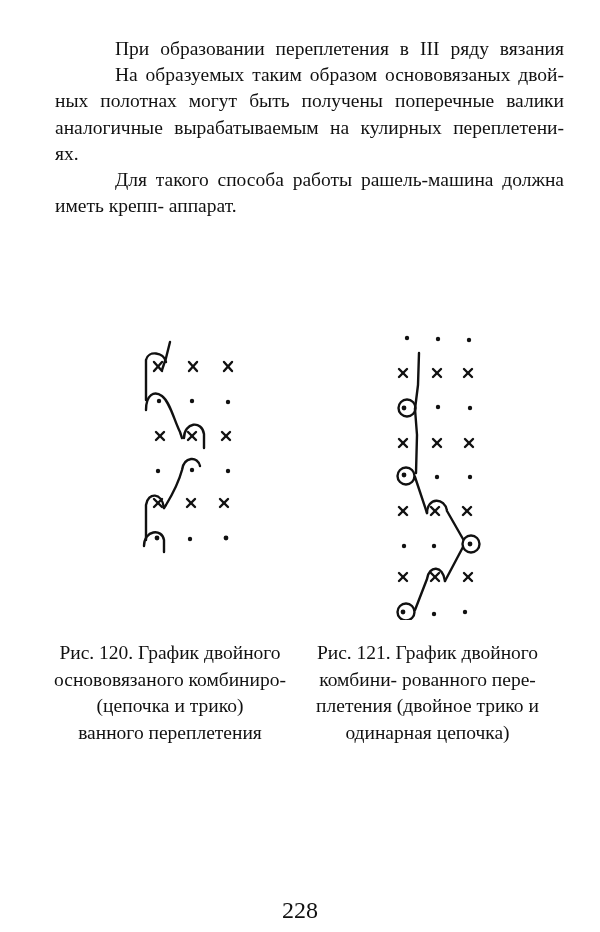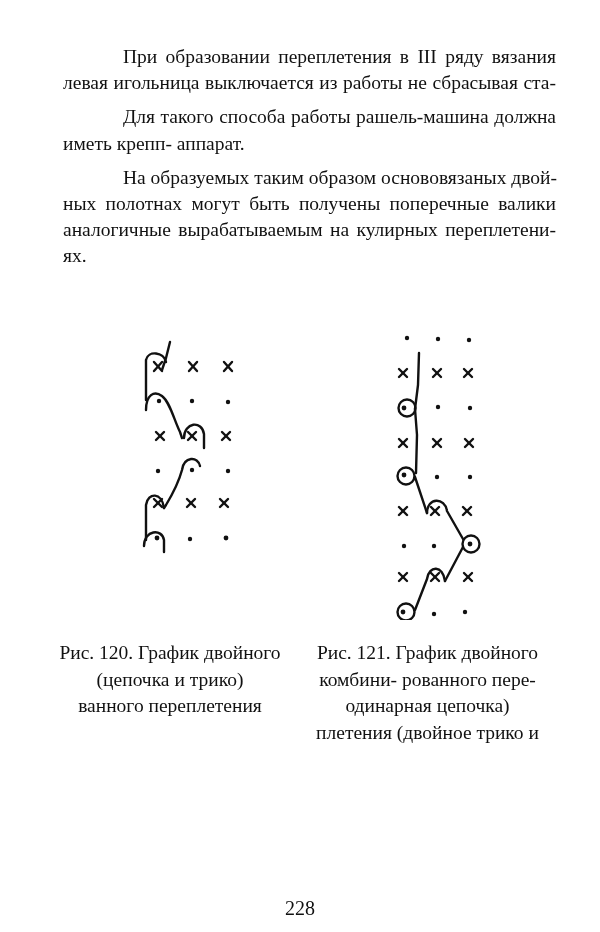--- a/index.html
+++ b/index.html
@@ -17,21 +17,21 @@
     }
     .text-block {
       position: absolute;
       left: 55px;
       top: 36px;
       width: 509px;
       font-size: 19.5px;
       line-height: 26.2px;
     }
     .para {
-      margin: 8px;
+      margin: 0;
       text-align: justify;
       text-indent: 60px;
     }
     .para .line {
       display: block;
       text-align: justify;
       text-align-last: justify;
       white-space: nowrap;
     }
     .para .line.last {
@@ -52,41 +52,40 @@
       font-size: 19.5px;
       line-height: 26.5px;
       white-space: nowrap;
     }
     .page-number {
       position: absolute;
       left: 0;
       width: 600px;
       top: 897px;
       text-align: center;
-      font-size: 20px;
+      font-size: 24px;
     }
   </style>
 </head>
 <body>
 
 <div class="text-block">
   <p class="para" style="text-indent:0">
     <span class="line first">При образовании переплетения в III ряду вязания</span>
-    <span class="line">левая игольница выключается из работы не сбрасывая ста-</span>
-  </p>
-  <p class="para" style="text-indent:0">
-    <span class="line first">Для такого способа работы рашель-машина должна</span>
-    <span class="line last">иметь крепп- аппарат.</span>
   </p>
   <p class="para" style="text-indent:0">
     <span class="line first">На образуемых таким образом основовязаных двой-</span>
     <span class="line">ных полотнах могут быть получены поперечные валики</span>
     <span class="line">аналогичные вырабатываемым на кулирных переплетени-</span>
     <span class="line last">ях.</span>
   </p>
+  <p class="para" style="text-indent:0">
+    <span class="line first">Для такого способа работы рашель-машина должна</span>
+    <span class="line last">иметь крепп- аппарат.</span>
+  </p>
 </div>
 
 <div class="fig" style="left:140px; top:340px; width:110px; height:215px;">
   <svg width="110" height="215" viewBox="0 0 110 215">
     <g fill="#111" stroke="#111" stroke-width="2.4" stroke-linecap="round">
 
       <g>
           <line x1="14" y1="22" x2="22" y2="31"></line>
           <line x1="22" y1="22" x2="14" y2="31"></line>
         </g>
@@ -248,24 +247,25 @@
       <path d="M78 222 L60 256"></path>
       <path d="M60 256 C58 240, 44 240, 42 254 L30 285"></path>
 
       <circle cx="21" cy="287" r="8.5"></circle>
     </g>
   </svg>
 </div>
 
 <div class="caption" style="left:45px; top:640px; width:250px;">
   <div>Рис. 120. График двойного</div>
+  <div>основовязаного комбиниро-</div>
   <div>(цепочка и трико)</div>
   <div>ванного переплетения</div>
 </div>
 
 <div class="caption" style="left:300px; top:640px; width:255px;">
   <div>Рис. 121. График двойного</div>
   <div>комбини- рованного пере-</div>
+  <div>плетения (двойное трико и</div>
   <div>одинарная цепочка)</div>
-  <div>плетения (двойное трико и</div>
 </div>
 
 <div class="page-number">228</div>
 
 </body></html>

